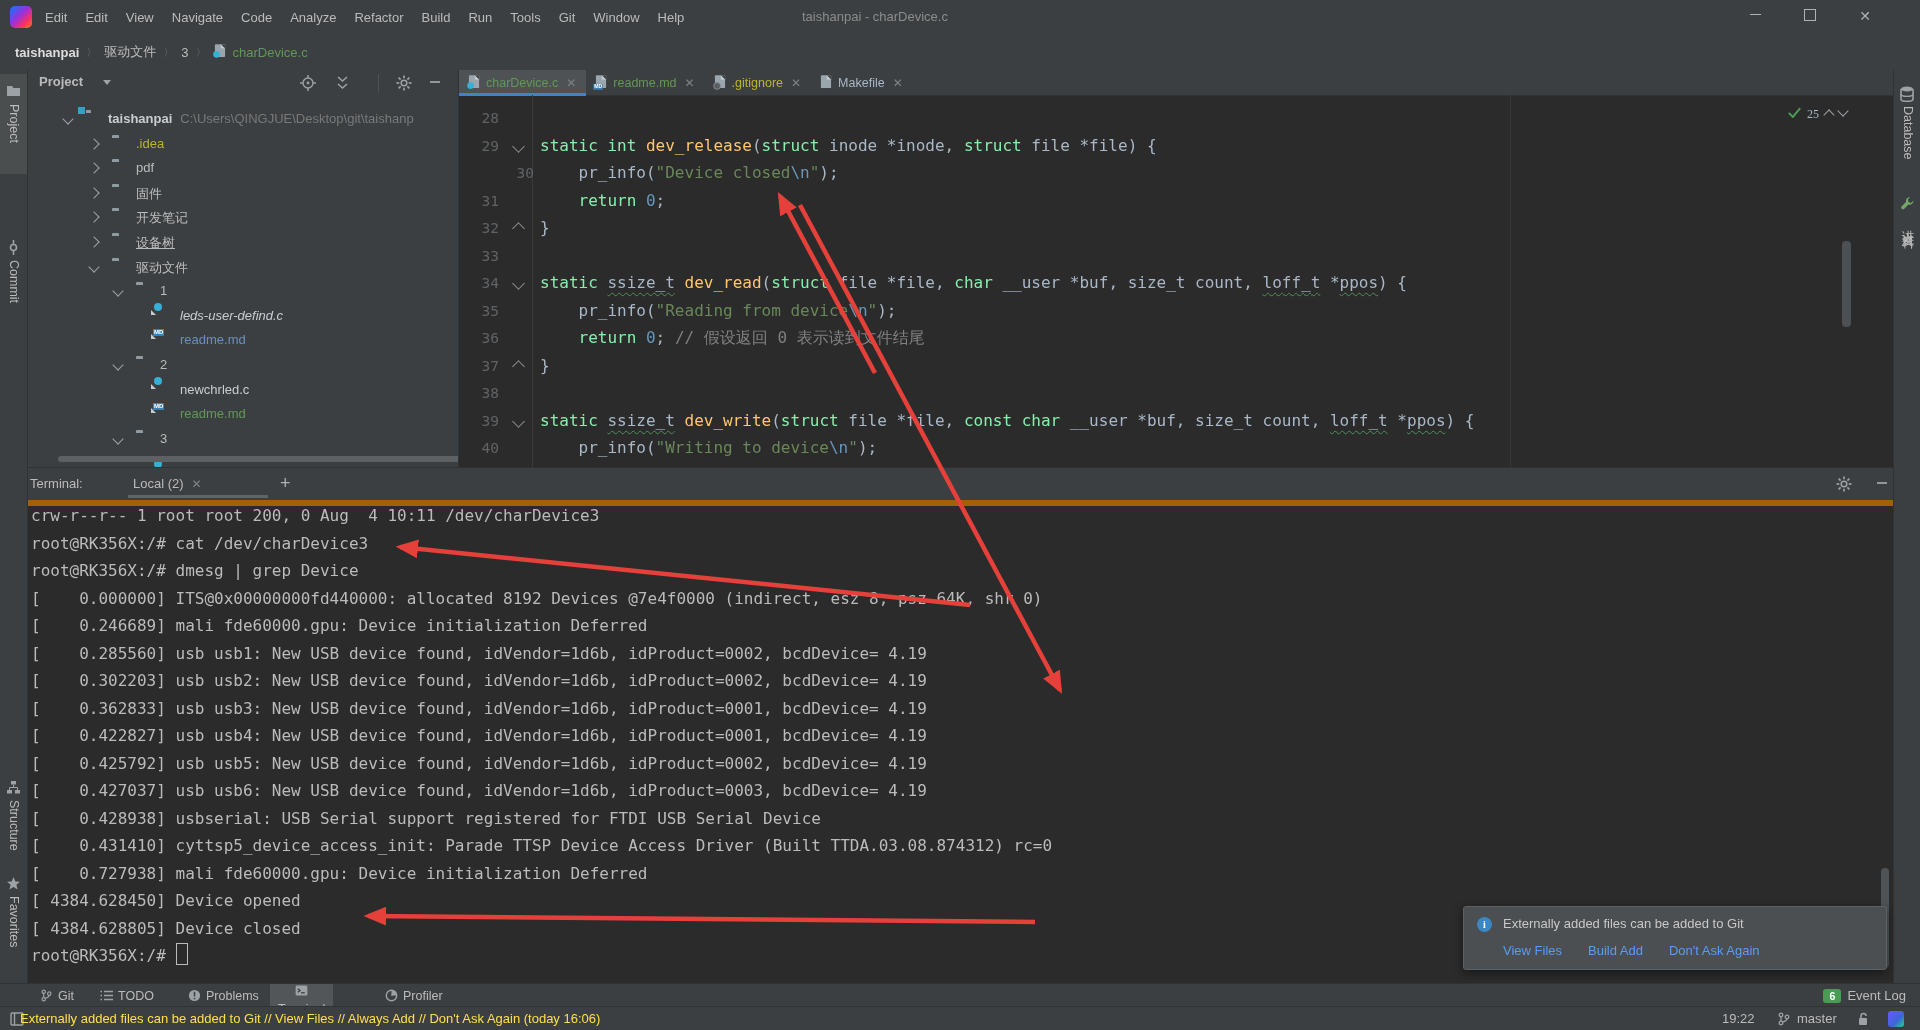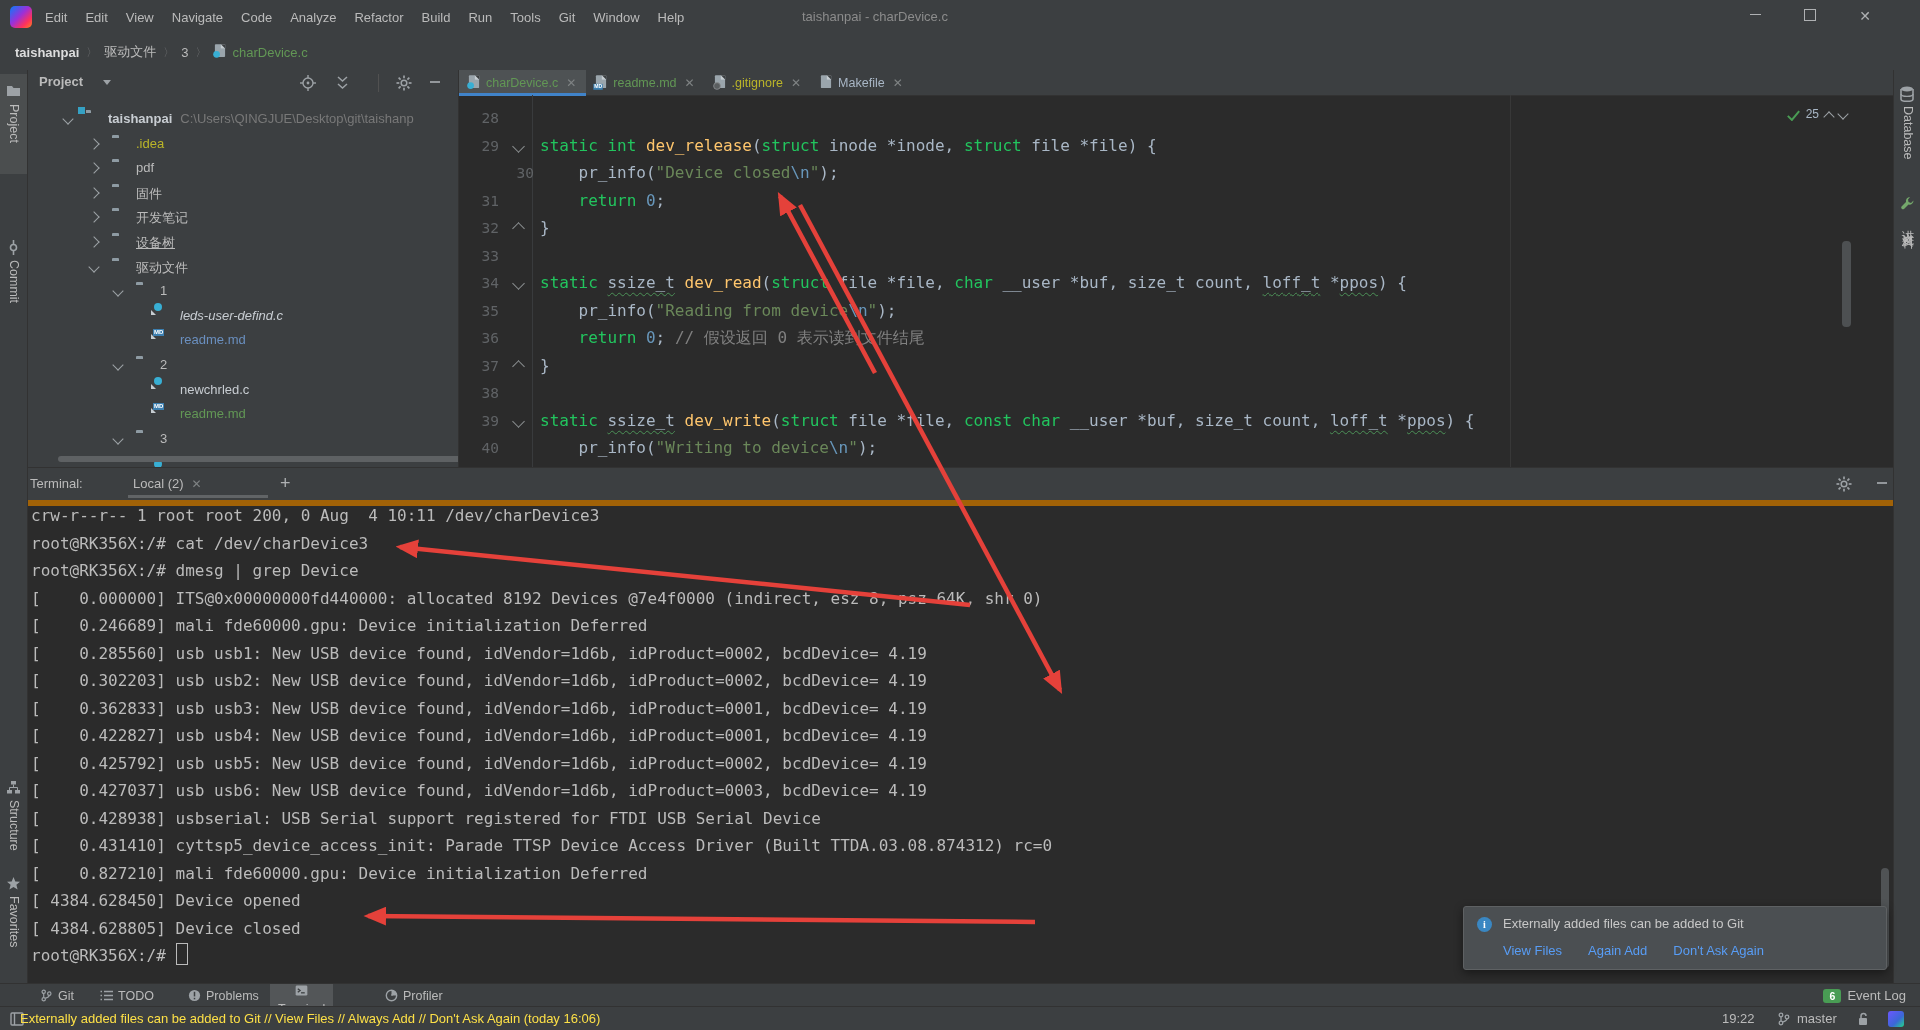--- a/index.html
+++ b/index.html
@@ -66,27 +66,27 @@
   .tab .x{color:#7F8384;font-size:12px;margin-left:2px;}
   .tab .pico{transform:scale(0.85);}
   #code-pane{position:absolute;left:0;top:25px;width:100%;height:372px;overflow:hidden;
      font-family:"DejaVu Sans Mono",monospace;font-size:16px;}
   .gline{position:absolute;left:0;width:40px;text-align:right;color:#606366;height:28px;line-height:28px;font-size:14.5px;}
   .fold{position:absolute;left:55px;width:8px;height:8px;}
   .fold.open{border-right:1.6px solid #8C9092;border-bottom:1.6px solid #8C9092;transform:rotate(45deg);}
   .fold.close{border-right:1.6px solid #8C9092;border-bottom:1.6px solid #8C9092;transform:rotate(-135deg);}
   #gutter-sep{position:absolute;left:73px;top:0;width:1px;height:372px;background:#393B3D;}
   .cline{position:absolute;left:81px;height:28px;line-height:28px;white-space:pre;color:#A9B7C6;}
-  .tk-k{color:#22c55e;} .tk-f{color:#FFC66D;} .tk-s{color:#6A8759;} .tk-e{color:#6897BB;}
+  .tk-k{color:#86efac;} .tk-f{color:#FFC66D;} .tk-s{color:#6A8759;} .tk-e{color:#6897BB;}
   .tk-n{color:#6897BB;} .tk-c{color:#808080;} .tk-p{color:#A9B7C6;}
   .tk-w{color:#A9B7C6;text-decoration:underline wavy #4C9157 1px;text-underline-offset:4px;}
   #margin-guide{position:absolute;left:1051px;top:0;width:1px;height:372px;background:#383838;}
   #ed-scroll{position:absolute;right:42px;top:146px;width:9px;height:86px;background:#4D5052;border-radius:4px;}
-  #inspections{position:absolute;right:46px;top:12px;display:flex;align-items:flex-end;gap:6px;
-     font-family:Liberation Sans, sans-serif;font-size:12px;color:#A9B7C6;}
+  #inspections{position:absolute;right:46px;top:12px;display:flex;align-items:flex-start;gap:6px;
+     font-family:Liberation Serif, serif;font-size:12px;color:#A9B7C6;}
   .mini-chev{width:7px;height:7px;border-right:1.5px solid #9DA2A6;border-bottom:1.5px solid #9DA2A6;}
   .mini-chev.up{transform:rotate(-135deg);margin-top:4px;} .mini-chev.down{transform:rotate(45deg);margin-bottom:3px;}
   
   #terminal{position:absolute;left:28px;top:467px;width:1865px;height:516px;background:#2B2B2B;border-top:1px solid #323232;}
   #term-header{position:absolute;left:0;top:0;width:100%;height:32px;background:#3C3F41;border-bottom:6px solid #a16207;}
   #term-label{position:absolute;left:2px;top:0;height:32px;line-height:32px;color:#BBBBBB;}
   #term-tab{position:absolute;left:105px;top:0;height:32px;line-height:32px;color:#BBBBBB;}
   #term-tab .x{color:#7F8384;margin-left:8px;font-size:12px;}
   #term-tab-underline{position:absolute;left:100px;top:27px;width:140px;height:3px;background:#616466;}
   #term-plus{position:absolute;left:252px;top:0;height:32px;line-height:30px;color:#AFB1B3;font-size:18px;}
@@ -458,34 +458,34 @@
         <div class="tline" style="top: 85px;">[    0.000000] ITS@0x00000000fd440000: allocated 8192 Devices @7e4f0000 (indirect, esz 8, psz 64K, shr 0)</div>
         <div class="tline" style="top: 112px;">[    0.246689] mali fde60000.gpu: Device initialization Deferred</div>
         <div class="tline" style="top: 140px;">[    0.285560] usb usb1: New USB device found, idVendor=1d6b, idProduct=0002, bcdDevice= 4.19</div>
         <div class="tline" style="top: 167px;">[    0.302203] usb usb2: New USB device found, idVendor=1d6b, idProduct=0002, bcdDevice= 4.19</div>
         <div class="tline" style="top: 195px;">[    0.362833] usb usb3: New USB device found, idVendor=1d6b, idProduct=0001, bcdDevice= 4.19</div>
         <div class="tline" style="top: 222px;">[    0.422827] usb usb4: New USB device found, idVendor=1d6b, idProduct=0001, bcdDevice= 4.19</div>
         <div class="tline" style="top: 250px;">[    0.425792] usb usb5: New USB device found, idVendor=1d6b, idProduct=0002, bcdDevice= 4.19</div>
         <div class="tline" style="top: 277px;">[    0.427037] usb usb6: New USB device found, idVendor=1d6b, idProduct=0003, bcdDevice= 4.19</div>
         <div class="tline" style="top: 305px;">[    0.428938] usbserial: USB Serial support registered for FTDI USB Serial Device</div>
         <div class="tline" style="top: 332px;">[    0.431410] cyttsp5_device_access_init: Parade TTSP Device Access Driver (Built TTDA.03.08.874312) rc=0</div>
-        <div class="tline" style="top: 360px;">[    0.827210] mali fde60000.gpu: Device initialization Deferred</div>
+        <div class="tline" style="top: 360px;">[    0.727938] mali fde60000.gpu: Device initialization Deferred</div>
         <div class="tline" style="top: 387px;">[ 4384.628450] Device opened</div>
         <div class="tline" style="top: 415px;">[ 4384.628805] Device closed</div>
         <div class="tline" style="top: 442px;"><span>root@RK356X:/# </span><span id="cursor"></span></div>
       </div>
     <div id="term-scroll"></div>
   </section>
 
   <div id="notification">
     <div id="notif-icon">i</div>
     <div id="notif-msg">Externally added files can be added to Git</div>
     <div id="notif-links">
         <span class="notif-link">View Files</span>
-        <span class="notif-link">Again Add</span>
+        <span class="notif-link">Build Add</span>
         <span class="notif-link">Don't Ask Again</span>
       </div>
   </div>
 
   <footer id="bottombar">
     <div id="bb-items"></div>
     <div id="event-log">
       <span id="el-badge">6</span>
       <span>Event Log</span>
     </div>

